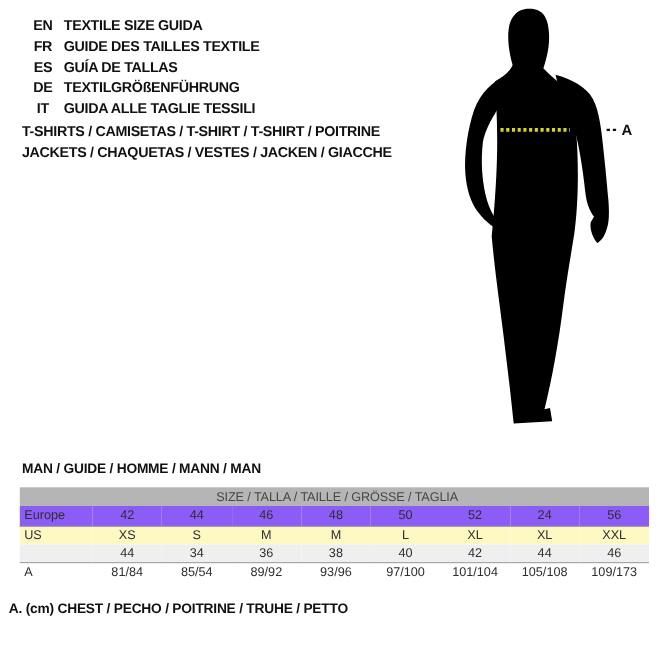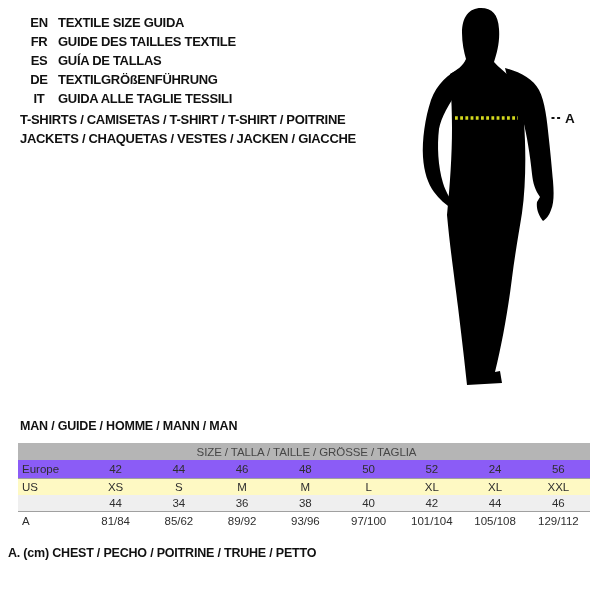--- a/index.html
+++ b/index.html
@@ -182,27 +182,27 @@
         <td>36</td>
         <td>38</td>
         <td>40</td>
         <td>42</td>
         <td>44</td>
         <td>46</td>
       </tr>
       <tr class="row-a">
         <td class="row-label">A</td>
         <td>81/84</td>
-        <td>85/62</td>
+        <td>85/54</td>
         <td>89/92</td>
         <td>93/96</td>
         <td>97/100</td>
         <td>101/104</td>
         <td>105/108</td>
-        <td>129/112</td>
+        <td>109/173</td>
       </tr>
     </tbody>
       </table>
   </div>
 
   <div class="legend">A. (cm) CHEST / PECHO / POITRINE / TRUHE / PETTO</div>
 
 </div>
 
 </body></html>

